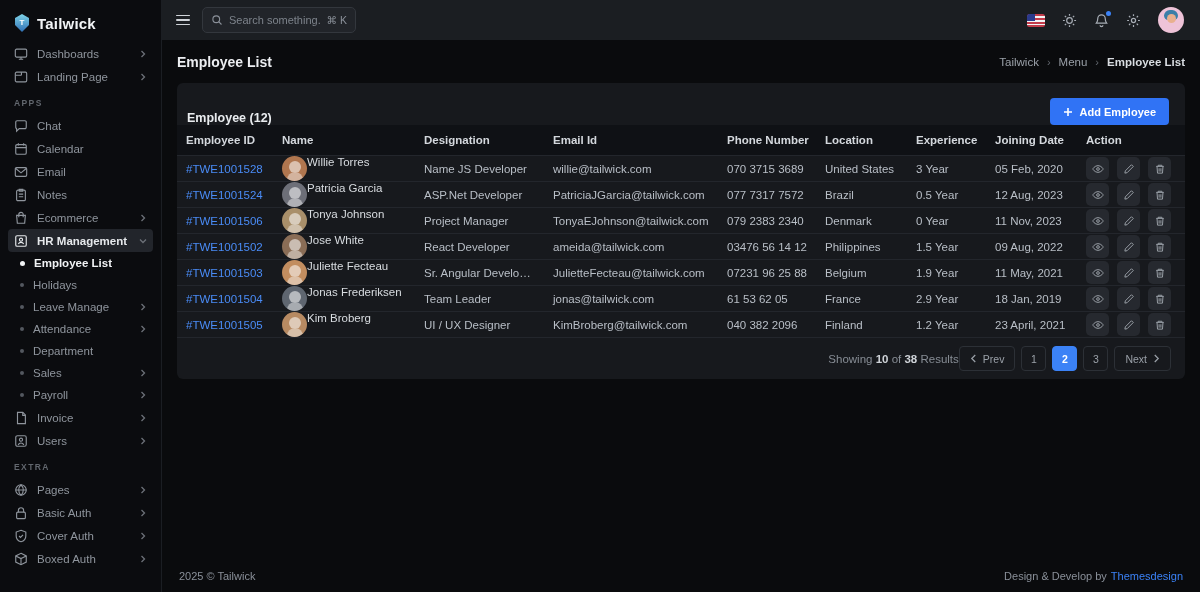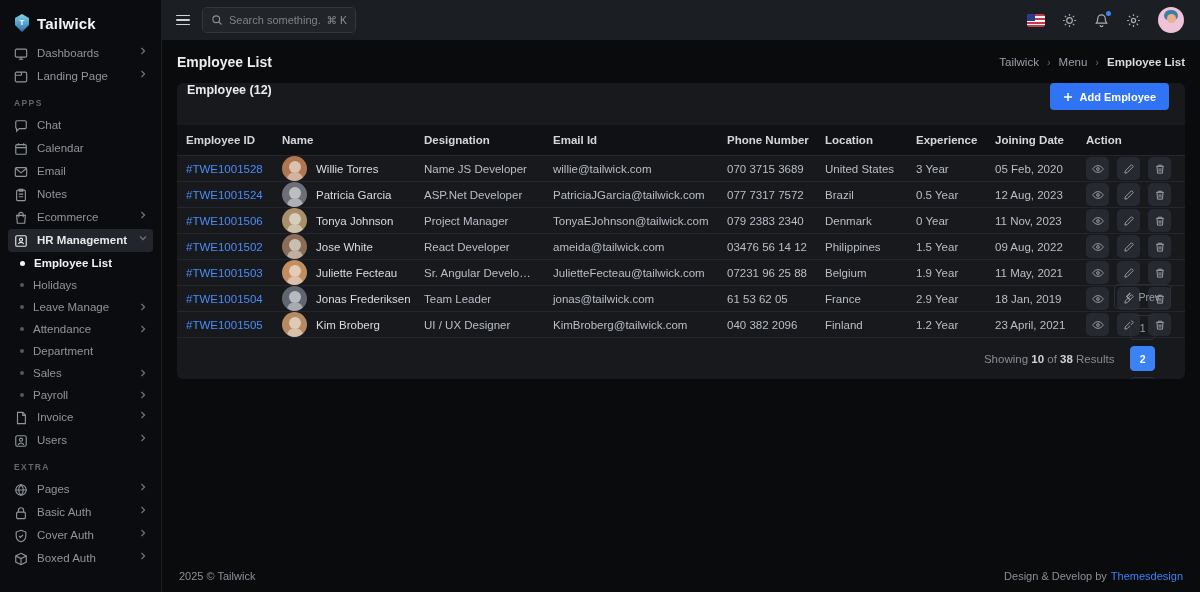--- a/index.html
+++ b/index.html
@@ -9,21 +9,21 @@
     background:#0a0b0d; color:#b9bfc7;
     display:flex; font-size:11.5px;
   }
   svg { display:block; }
 
   
   .sidebar { width:162px; min-width:162px; background:#0b0c0f; border-right:1px solid #1b1e23; padding:10px 8px 0 8px; overflow:hidden; }
   .logo { display:flex; align-items:center; gap:7px; padding:4px 4px 10px 6px; }
   .logo-text { color:#f2f4f6; font-weight:bold; font-size:15px; letter-spacing:.2px; }
   .sec-label { color:#62676e; font-size:8.5px; font-weight:bold; letter-spacing:1.4px; padding:10px 6px 6px 6px; }
-  .s-item { display:flex; gap:9px; padding:5px 6px; border-radius:4px; color:#8f959d; cursor:pointer; height:23px; }
+  .s-item { display:flex; align-items:center; gap:9px; padding:5px 6px; border-radius:4px; color:#8f959d; cursor:pointer; height:23px; }
   .s-item .lbl { flex:1; font-size:11.5px; white-space:nowrap; }
   .s-item .chev { color:#6c7178; }
   .s-item.active-parent { background:#22252b; color:#e6e9ec; }
   .s-item.active-parent .lbl { font-weight:bold; color:#e6e9ec; }
   .s-sub { display:flex; align-items:center; gap:9px; padding:4px 6px 4px 12px; color:#8f959d; cursor:pointer; height:22px; }
   .s-sub .dot { width:4px; height:4px; border-radius:50%; background:#53585f; }
   .s-sub.active { color:#f1f3f5; font-weight:bold; }
   .s-sub.active .dot { background:#f1f3f5; width:5px; height:5px; }
   .s-sub .lbl { flex:1; }
   .s-sub .chev { color:#6c7178; }
@@ -48,41 +48,41 @@
 
   .content { flex:1; padding:0 15px; display:flex; flex-direction:column; position:relative; }
   .page-head { display:flex; align-items:center; justify-content:space-between; margin-top:14px; margin-bottom:13px; }
   .page-title { color:#eceef1; font-size:14px; font-weight:bold; }
   .breadcrumb { display:flex; align-items:center; gap:8px; color:#9aa0a8; font-size:11.5px; }
   .breadcrumb .sep { color:#62676e; font-size:11px; }
   .breadcrumb .current { color:#d9dde1; font-weight:bold; }
 
   
   .card { background:#17191d; border-radius:6px; overflow:hidden; }
-  .card-head { height:42px; display:flex; align-items:flex-start; justify-content:space-between; padding:0 16px 0 10px; }
+  .card-head { height:42px; display:flex; align-items:flex-end; justify-content:space-between; padding:0 16px 0 10px; }
   .card-title { color:#e9ecef; font-weight:bold; font-size:12.5px; }
   .btn-add { background:#3073f5; color:#fff; border:0; border-radius:4px; font-size:11px; font-weight:bold; font-family:"Liberation Sans", sans-serif; padding:0 13px; height:27px; display:flex; align-items:center; gap:7px; cursor:pointer; }
 
   .tgrid { display:grid; grid-template-columns:96px 142px 129px 174px 98px 91px 79px 91px 1fr; align-items:center; }
   .thead { background:#0f1115; height:30px; }
   .thead .th { color:#d4d8dd; font-weight:bold; font-size:11.5px; padding:0 9px; white-space:nowrap; }
   .trow { height:26px; border-top:1px solid #23262c; }
   .td { padding:0 9px; white-space:nowrap; overflow:hidden; text-overflow:ellipsis; color:#b9bfc7; }
   .td.idcell { color:#4a8cf7; cursor:pointer; }
-  .name-cell { display:flex; align-items:center; gap:9px; color:#d8dce0; }
+  .name-cell { display:flex; align-items:flex-start; color:#d8dce0; }
   .pavatar { width:25px; height:25px; min-width:25px; border-radius:50%; position:relative; overflow:hidden; }
   .pavatar:after { content:""; position:absolute; left:6.5px; top:5px; width:12px; height:12px; border-radius:50%; background:rgba(255,255,255,.55); box-shadow:0 13px 0 2px rgba(255,255,255,.45); }
   .av0{background:#b0764f;} .av1{background:#6d6f78;} .av2{background:#a98f6a;}
   .av3{background:#8a6d56;} .av4{background:#c28d5f;} .av5{background:#5f6670;} .av6{background:#b78a62;}
   .actions { display:flex; gap:8px; }
   .abtn { width:23px; height:23px; border:0; border-radius:5px; background:#26292f; color:#9aa0a8; display:flex; align-items:center; justify-content:center; cursor:pointer; }
 
   .card-foot { height:42px; display:flex; align-items:center; justify-content:flex-end; padding:0 14px 0 13px; border-top:1px solid #23262c; color:#878d95; }
   .showing b { color:#cfd3d8; }
-  .pager { display:flex; align-items:center; gap:6px;flex-direction:column; }
+  .pager { display:flex; align-items:center; gap:6px; }
   .pg-btn { height:25px; border:1px solid #2c3036; background:transparent; border-radius:4px; color:#9aa0a8; font-size:10.5px; font-family:"Liberation Sans", sans-serif; padding:0 10px; display:flex; align-items:center; gap:6px; cursor:pointer; }
   .pg-num { width:25px; height:25px; border:1px solid #2c3036; background:transparent; border-radius:4px; color:#9aa0a8; font-size:10.5px; font-family:"Liberation Sans", sans-serif; display:flex; align-items:center; justify-content:center; cursor:pointer; }
   .pg-num.active { background:#3b82f6; border-color:#3b82f6; color:#fff; font-weight:bold; }
 
   .page-foot { margin-top:auto; height:32px; display:flex; align-items:center; justify-content:space-between; color:#8a9099; font-size:11px; padding:0 2px; }
   .page-foot a { color:#3b82f6; text-decoration:none; font-weight:normal; margin-left:4px; }
 </style>
 </head>
 <body>
 

